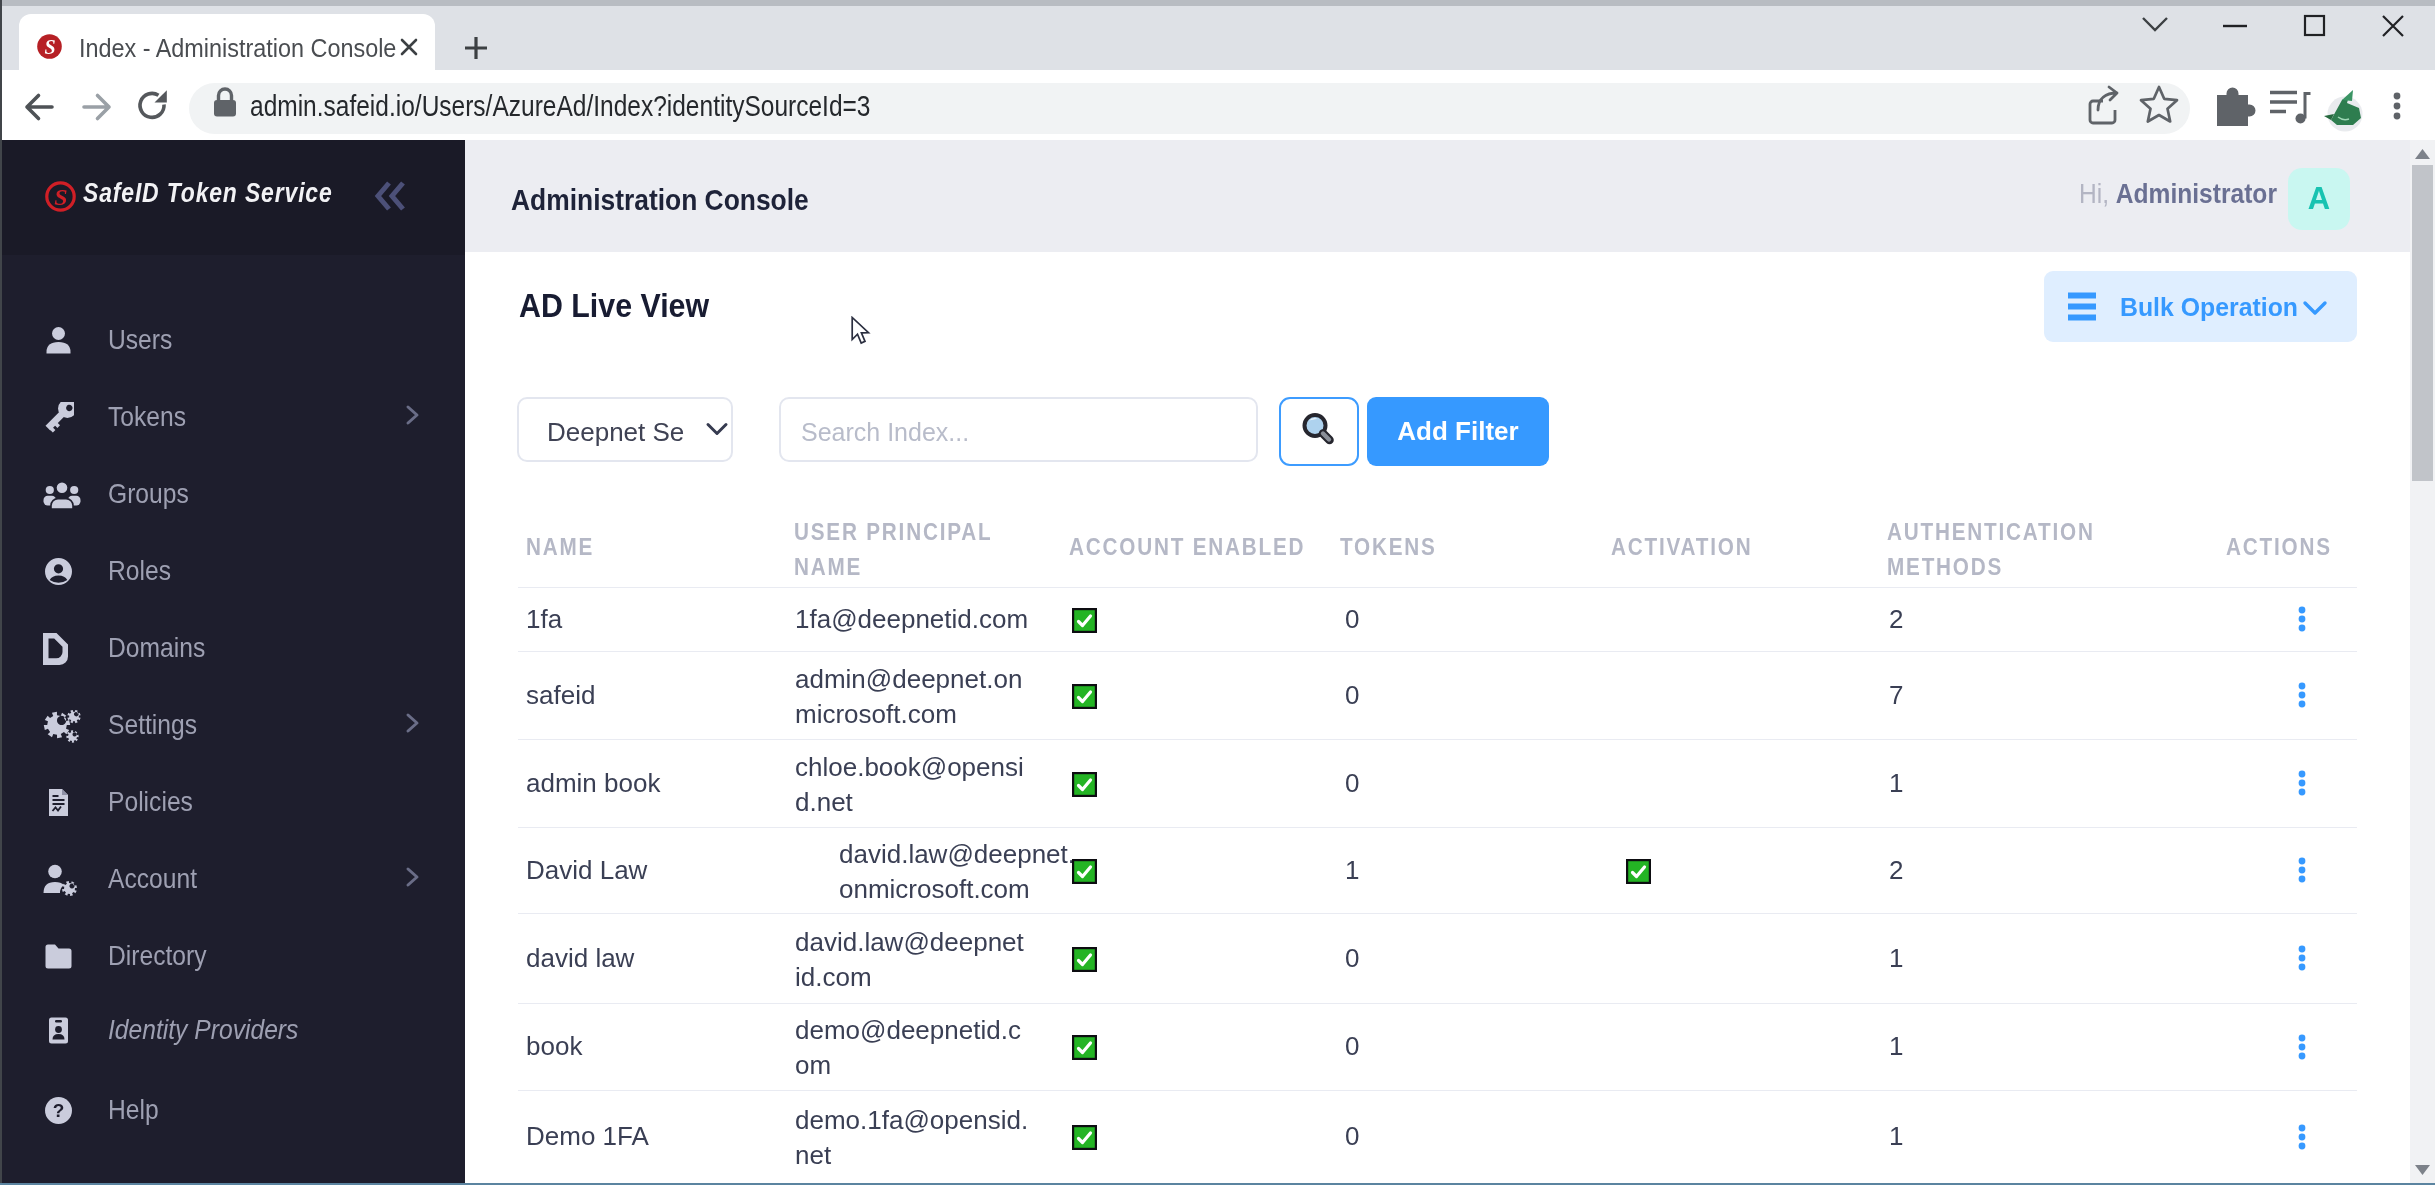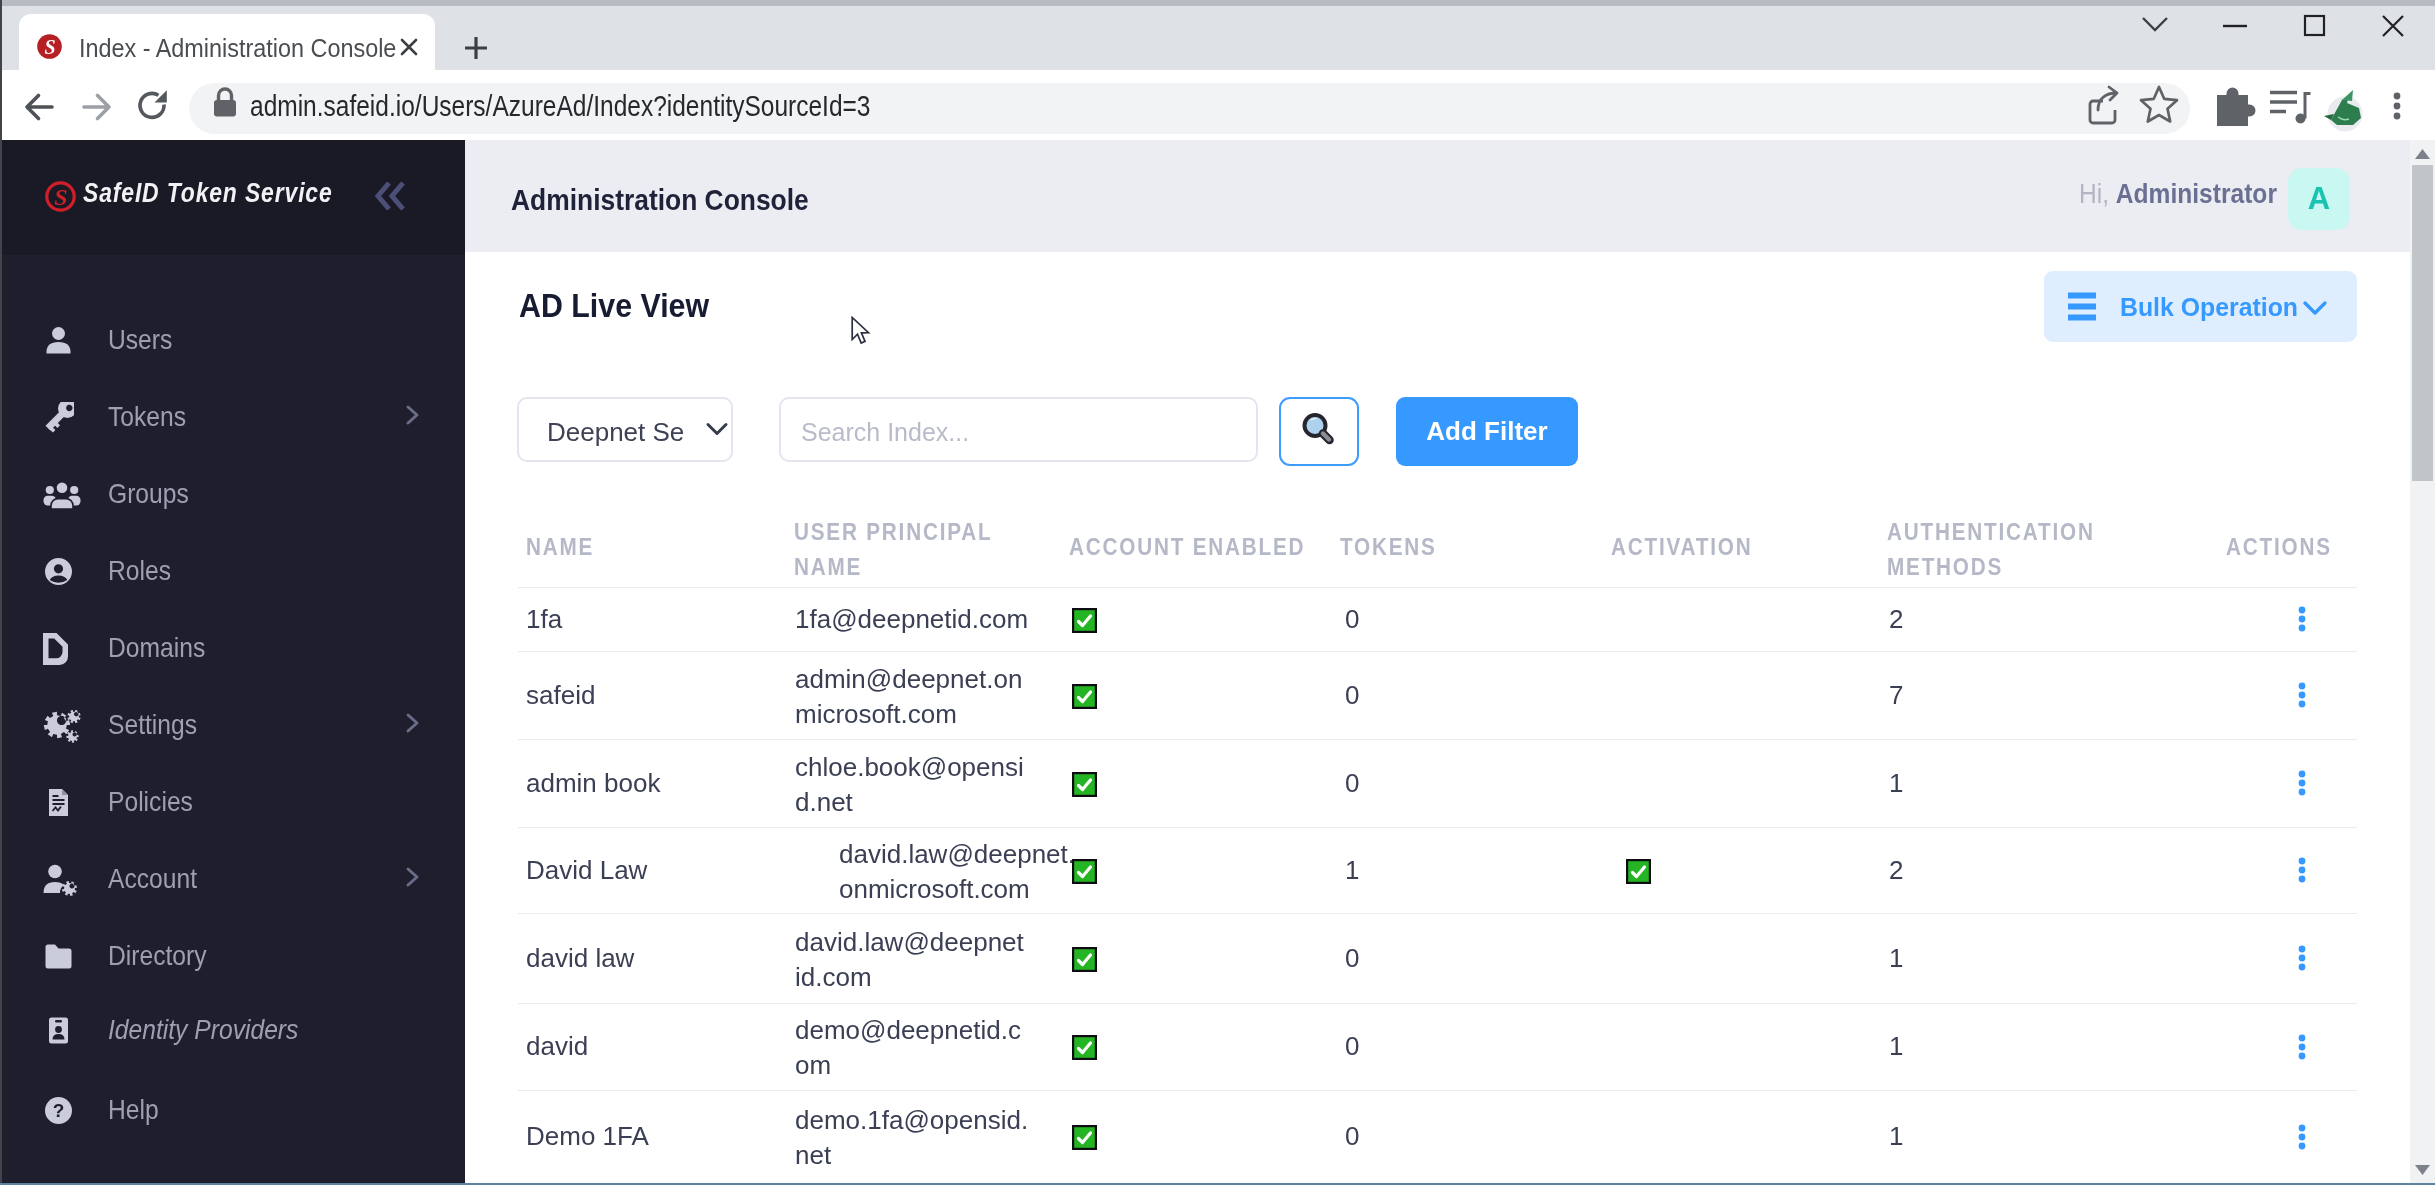--- a/index.html
+++ b/index.html
@@ -40,21 +40,21 @@
 
 #content { left:465px; top:252px; width:1945px; height:933px; background:#fff; }
 #pagetitle { left:519px; top:287px; font-size:33px; font-weight:bold; color:#181c32; transform:scaleX(0.92); transform-origin:0 50%; }
 #bulk { left:2044px; top:271px; width:313px; height:71px; border-radius:9px; background:#dfeeff; }
 #bulktext { left:2120px; top:292px; font-size:26px; font-weight:bold; color:#3699ff; transform:scaleX(0.955); transform-origin:0 50%; }
 #selbox { left:517px; top:397px; width:216px; height:65px; border:2px solid #e3e6ef; border-radius:10px; background:#fff; }
 #seltext { left:547px; top:417px; font-size:26px; color:#3f4254; }
 #inputbox { left:779px; top:397px; width:479px; height:65px; border:2px solid #e3e6ef; border-radius:10px; background:#fff; }
 #placeholder { left:801px; top:418px; font-size:25px; color:#b8bcca; }
 #searchbtn { left:1279px; top:397px; width:80px; height:69px; border:2px solid #3d9cff; border-radius:11px; background:#fff; }
-#addbtn { left:1367px; top:397px; width:182px; height:69px; border-radius:9px; background:#3699ff;margin-left:29px; }
+#addbtn { left:1367px; top:397px; width:182px; height:69px; border-radius:9px; background:#3699ff; }
 #addbtntext { left:0; top:0; width:100%; height:100%; display:flex; align-items:center; justify-content:center; font-size:26px; font-weight:bold; color:#fff; }
 
 
 .th { position:absolute; font-size:23px; font-weight:bold; letter-spacing:2px; color:#b5b8c6; line-height:35px; transform:scaleX(0.9); transform-origin:0 50%; }
 .td { position:absolute; font-size:26px; color:#3a3f54; line-height:35px; }
 .rowline { position:absolute; left:518px; width:1839px; height:1px; background:#e9ebf2; }
 .chk { position:absolute; width:25px; height:25px; }
 .dots { position:absolute; left:2295px; width:14px; height:40px; }
 
 
@@ -398,21 +398,21 @@
 <div class="td" style="left:1345px; top:940.5px;">0</div>
 <div class="td" style="left:1889px; top:940.5px;">1</div>
 <div class="dots" style="top:938.0px;"><svg width="14" height="40" viewBox="0 0 14 40">
           <g fill="#3699ff">
             <circle cx="7" cy="11" r="3.4"></circle>
             <circle cx="7" cy="20" r="3.4"></circle>
             <circle cx="7" cy="29" r="3.4"></circle>
           </g>
         </svg></div>
 <div class="rowline" style="top:1003px;"></div>
-<div class="td" style="left:526px; top:1029.0px;">david</div>
+<div class="td" style="left:526px; top:1029.0px;">book</div>
 <div class="td" style="left:795px; top:1013.0px;">demo@deepnetid.c<br>om</div>
 <div class="chk" style="left:1072px; top:1035.0px;"><svg width="25" height="25" viewBox="0 0 25 25">
           <rect x="1" y="1" width="23" height="23" fill="#24b424" stroke="#0d0d11" stroke-width="2.4"></rect>
           <path d="M6.5 13.5 L10.5 17.5 L18.5 8" stroke="#fff" stroke-width="3.2" fill="none" stroke-linecap="round" stroke-linejoin="round"></path>
         </svg></div>
 <div class="td" style="left:1345px; top:1029.0px;">0</div>
 <div class="td" style="left:1889px; top:1029.0px;">1</div>
 <div class="dots" style="top:1026.5px;"><svg width="14" height="40" viewBox="0 0 14 40">
           <g fill="#3699ff">
             <circle cx="7" cy="11" r="3.4"></circle>

